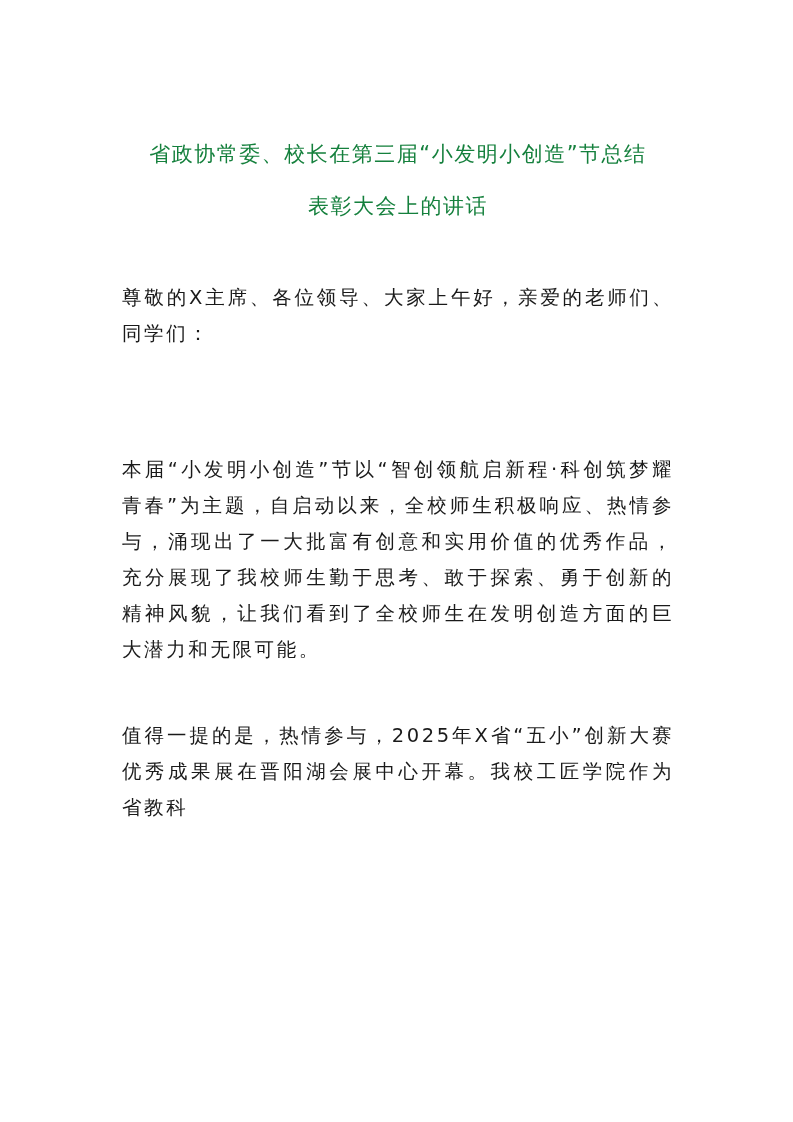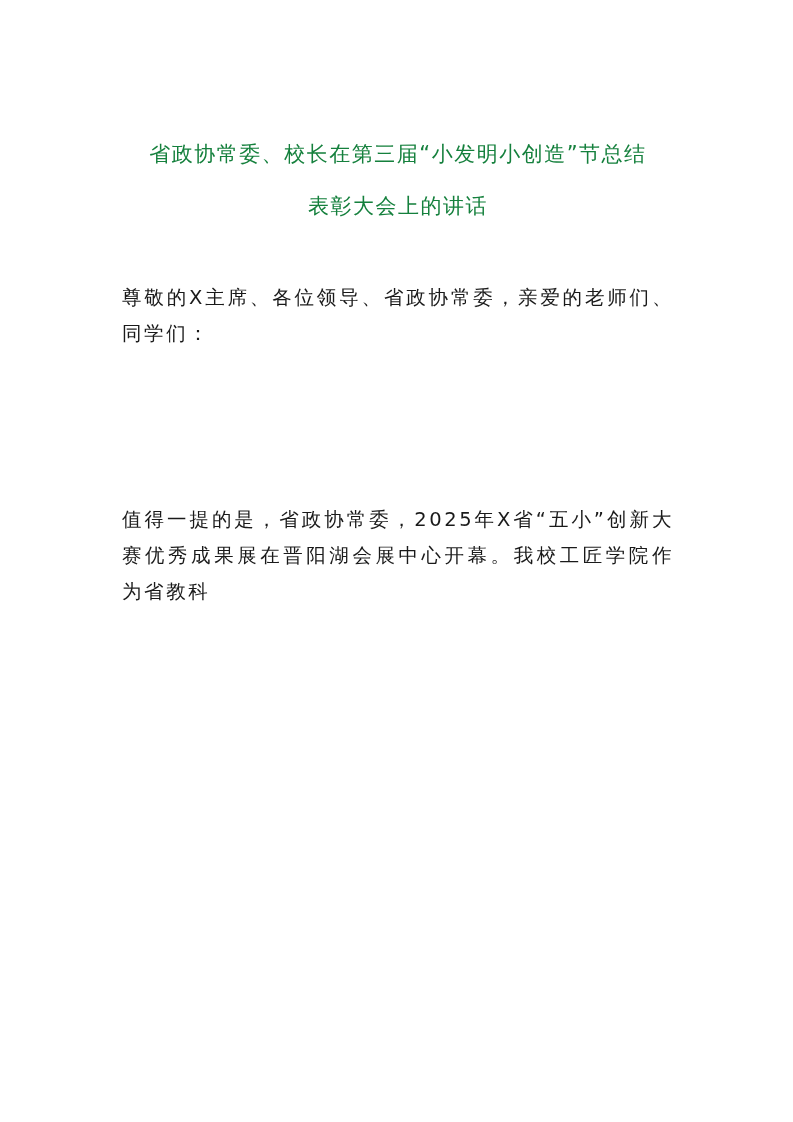--- a/index.html
+++ b/index.html
@@ -46,24 +46,25 @@
 <body>
 
 <div class="page">
   <h1 class="title">
     <div>省政协常委、校长在第三届“小发明小创造”节总结</div>
     <div>表彰大会上的讲话</div>
   </h1>
 
   <div class="gap-title"></div>
 
-  <p class="para">尊敬的X主席、各位领导、省政协常委，亲爱的老师们、同学们：</p>
+  <p class="para">尊敬的X主席、各位领导、大家上午好，亲爱的老师们、同学们：</p>
 
   <div class="gap"></div>
 
 
   <div class="gap"></div>
 
+  <p class="para">本届“小发明小创造”节以“智创领航启新程·科创筑梦耀青春”为主题，自启动以来，全校师生积极响应、热情参与，涌现出了一大批富有创意和实用价值的优秀作品，充分展现了我校师生勤于思考、敢于探索、勇于创新的精神风貌，让我们看到了全校师生在发明创造方面的巨大潜力和无限可能。</p>
 
   <div class="gap"></div>
 
-  <p class="para">值得一提的是，省政协常委，2025年X省“五小”创新大赛优秀成果展在晋阳湖会展中心开幕。我校工匠学院作为省教科</p>
+  <p class="para">值得一提的是，热情参与，2025年X省“五小”创新大赛优秀成果展在晋阳湖会展中心开幕。我校工匠学院作为省教科</p>
 </div>
 
 </body></html>

